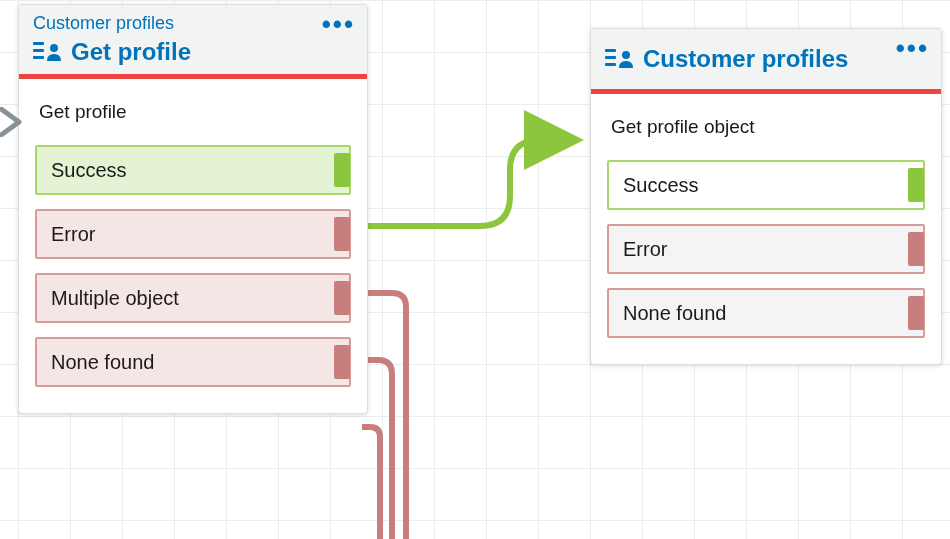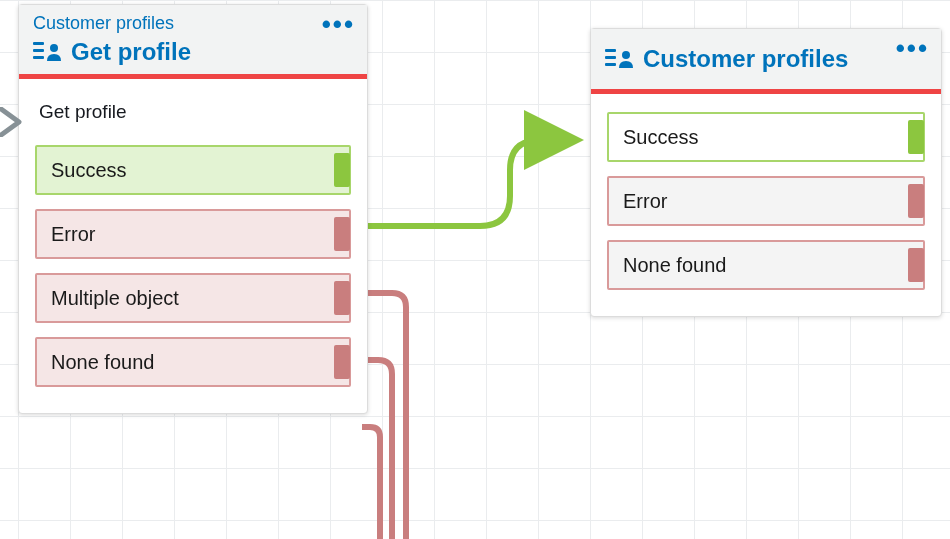--- a/index.html
+++ b/index.html
@@ -220,20 +220,21 @@
               <circle cx="21" cy="7" r="4"></circle>
               <path d="M14 20 Q14 13 21 13 Q28 13 28 20 Z"></path>
             </g>
           </svg>
         </span>
         <span class="node-title">Customer profiles</span>
       </div>
       <span class="more">•••</span>
     </div>
     <div class="node-body">
+      <div class="body-label">Get profile object</div>
 
       <div class="outcome neutral-success">
         <span>Success</span>
         <span class="port"></span>
       </div>
       <div class="outcome neutral-error">
         <span>Error</span>
         <span class="port"></span>
       </div>
       <div class="outcome neutral-error">

